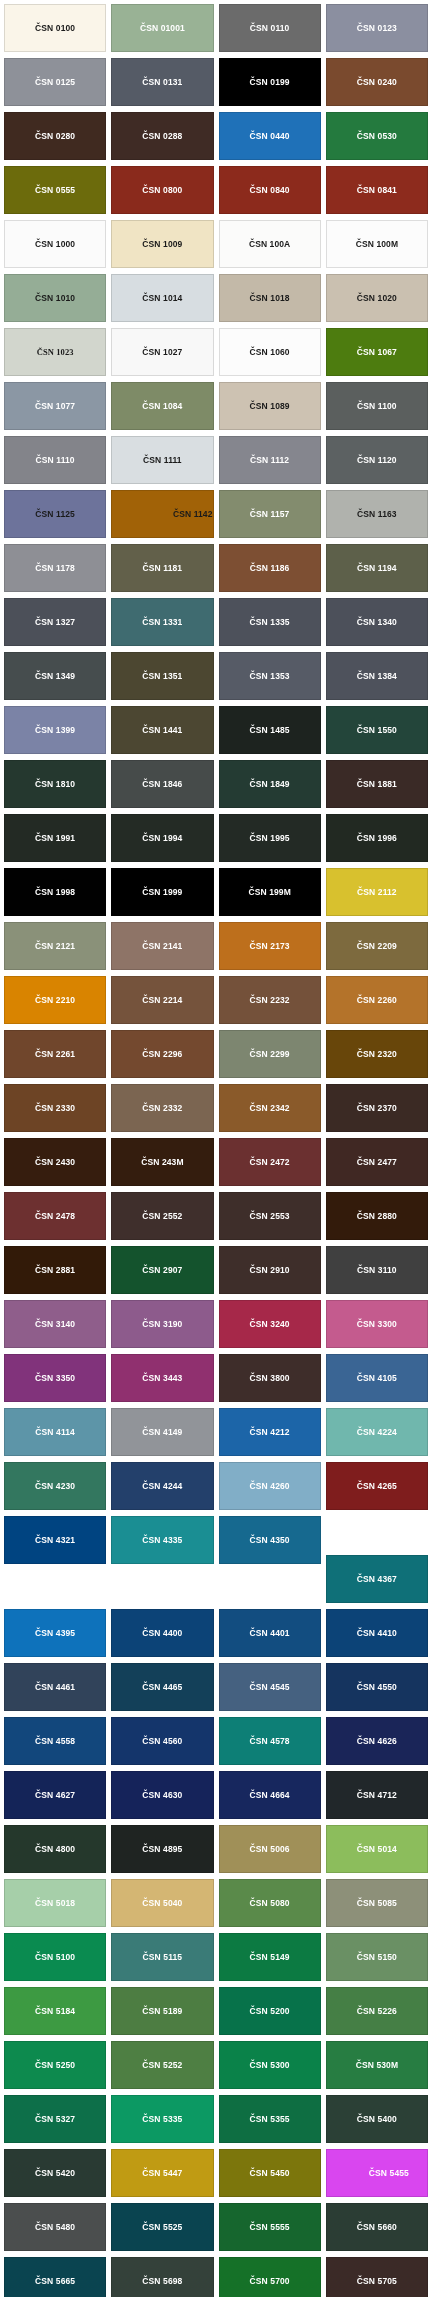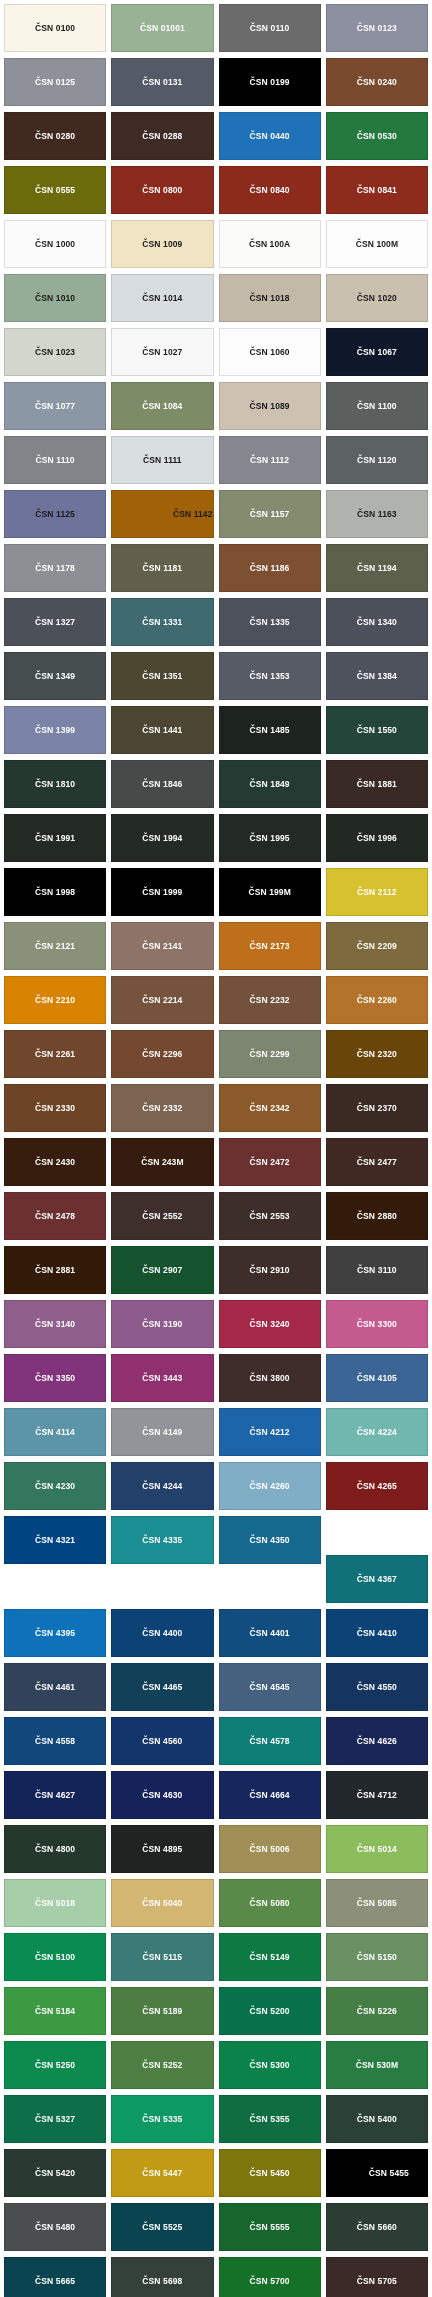--- a/index.html
+++ b/index.html
@@ -108,29 +108,29 @@
     <div class="swatch" style="background-color: rgb(215, 221, 225);">
       <span class="swatch-label" style="color: rgb(26, 26, 26);">ČSN 1014</span>
     </div>
     <div class="swatch" style="background-color: rgb(195, 185, 168);">
       <span class="swatch-label" style="color: rgb(26, 26, 26);">ČSN 1018</span>
     </div>
     <div class="swatch" style="background-color: rgb(202, 192, 176);">
       <span class="swatch-label" style="color: rgb(26, 26, 26);">ČSN 1020</span>
     </div>
     <div class="swatch" style="background-color: rgb(210, 214, 205);">
-      <span class="swatch-label" style="color: rgb(26, 26, 26);">ČSN 1023</span>
+      <span class="swatch-label" style="color: rgb(26, 26, 26); font-family: Liberation Serif, serif;">ČSN 1023</span>
     </div>
     <div class="swatch" style="background-color: rgb(248, 248, 248);">
       <span class="swatch-label" style="color: rgb(26, 26, 26); text-align: right;">ČSN 1027</span>
     </div>
     <div class="swatch" style="background-color: rgb(252, 252, 252);">
       <span class="swatch-label" style="color: rgb(26, 26, 26);">ČSN 1060</span>
     </div>
-    <div class="swatch" style="background-color: #0f172a;">
+    <div class="swatch" style="background-color: #4d7c0f;">
       <span class="swatch-label" style="color: rgb(255, 255, 255);">ČSN 1067</span>
     </div>
     <div class="swatch" style="background-color: rgb(139, 151, 164);">
       <span class="swatch-label" style="color: rgb(255, 255, 255);">ČSN 1077</span>
     </div>
     <div class="swatch" style="background-color: rgb(126, 139, 103);">
       <span class="swatch-label" style="color: rgb(255, 255, 255);">ČSN 1084</span>
     </div>
     <div class="swatch" style="background-color: rgb(205, 194, 178);">
       <span class="swatch-label" style="color: rgb(26, 26, 26);">ČSN 1089</span>
@@ -512,21 +512,21 @@
     </div>
     <div class="swatch" style="background-color: rgb(41, 58, 51);">
       <span class="swatch-label" style="color: rgb(255, 255, 255);">ČSN 5420</span>
     </div>
     <div class="swatch" style="background-color: rgb(192, 155, 19);">
       <span class="swatch-label" style="color: rgb(255, 255, 255);">ČSN 5447</span>
     </div>
     <div class="swatch" style="background-color: rgb(124, 118, 12);">
       <span class="swatch-label" style="color: rgb(255, 255, 255);">ČSN 5450</span>
     </div>
-    <div class="swatch" style="background-color: #000000; padding-left: 24px;">
+    <div class="swatch" style="background-color: #d946ef; padding-left: 24px;">
       <span class="swatch-label" style="color: rgb(255, 255, 255);">ČSN 5455</span>
     </div>
     <div class="swatch" style="background-color: rgb(75, 78, 78);">
       <span class="swatch-label" style="color: rgb(255, 255, 255);">ČSN 5480</span>
     </div>
     <div class="swatch" style="background-color: rgb(10, 68, 80);">
       <span class="swatch-label" style="color: rgb(255, 255, 255);">ČSN 5525</span>
     </div>
     <div class="swatch" style="background-color: rgb(22, 102, 46);">
       <span class="swatch-label" style="color: rgb(255, 255, 255);">ČSN 5555</span>

